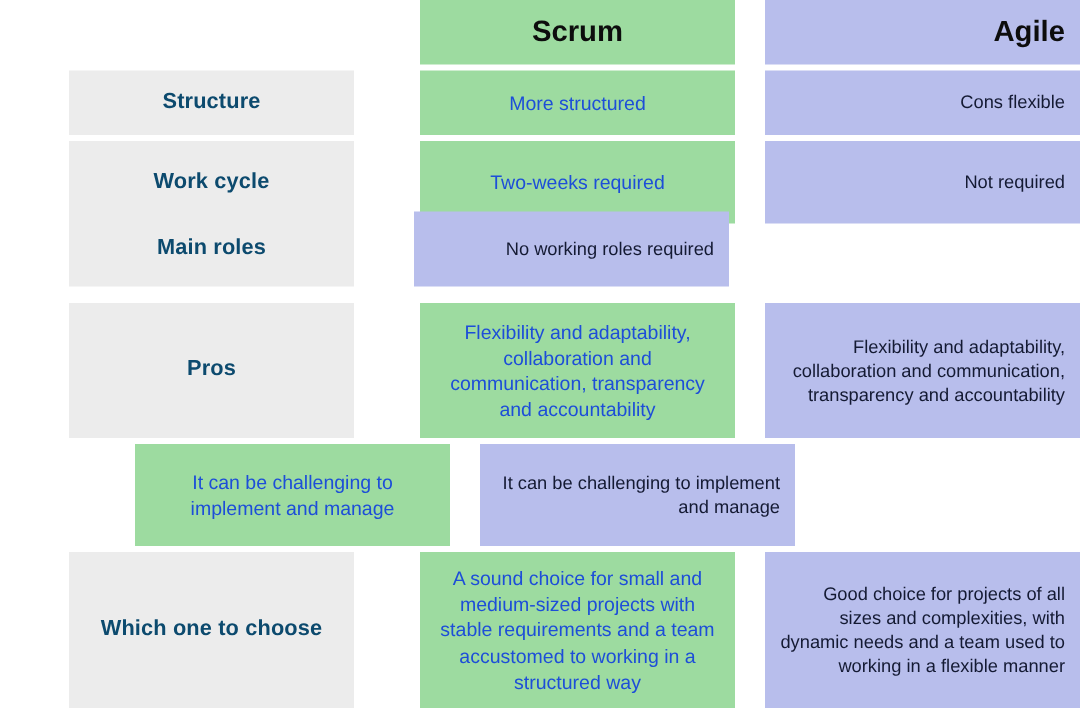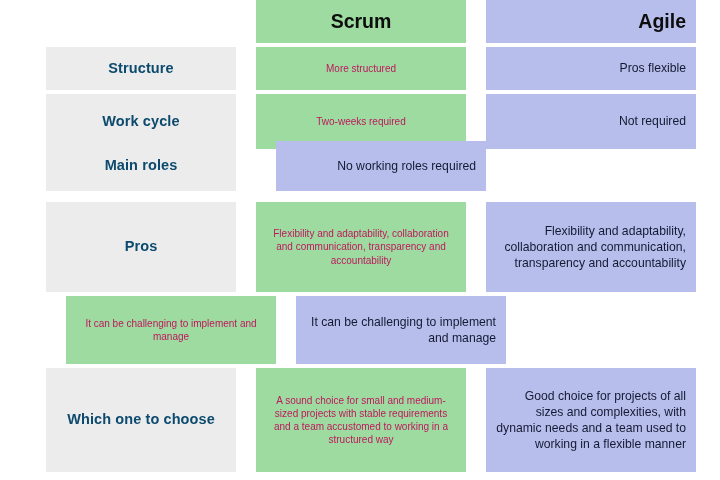--- a/index.html
+++ b/index.html
@@ -49,20 +49,21 @@
     width: 190px;
     flex: 0 0 190px;
   }
   .col-gap-a {
     width: 5px;
     flex: 0 0 5px;
   }
   .col-scrum {
     width: 210px;
     flex: 0 0 210px;
+    margin-left: 24px;
   }
   .col-gap-b {
     width: 7px;
     flex: 0 0 7px;
   }
   .col-agile {
     width: 210px;
     flex: 0 0 210px;
   }
   .col-end {
@@ -72,22 +73,22 @@
   
   .fill-label {
     background: #ececec;
     color: #0c4a6e;
     font-weight: bold;
     font-size: 14.5px;
     letter-spacing: 0.1px;
   }
   .fill-scrum {
     background: #9ddba0;
-    color: #be185d;
-    font-size: 10px;
+    color: #1d4ed8;
+    font-size: 13px;
   }
   .fill-agile {
     background: #b8beec;
     color: #141a33;
     font-size: 12.2px;
     text-align: right;
   }
   .fill-none {
     background: transparent;
   }
@@ -133,21 +134,21 @@
     <div class="cell col-spacer fill-none"></div>
     <div class="cell col-label fill-label">
       <span class="cell-text">Structure</span>
     </div>
     <div class="cell col-gap-a fill-none"></div>
     <div class="cell col-scrum fill-scrum">
       <span class="cell-text">More structured</span>
     </div>
     <div class="cell col-gap-b fill-none"></div>
     <div class="cell col-agile fill-agile">
-      <span class="cell-text">Pros flexible</span>
+      <span class="cell-text">Cons flexible</span>
     </div>
     <div class="cell col-end fill-none"></div>
   </div>
 
   <div class="table-row" style="top:94px; height:55px;">
     <div class="cell col-spacer fill-none"></div>
     <div class="cell col-label fill-label">
       <span class="cell-text">Work cycle</span>
     </div>
     <div class="cell col-gap-a fill-none"></div>

